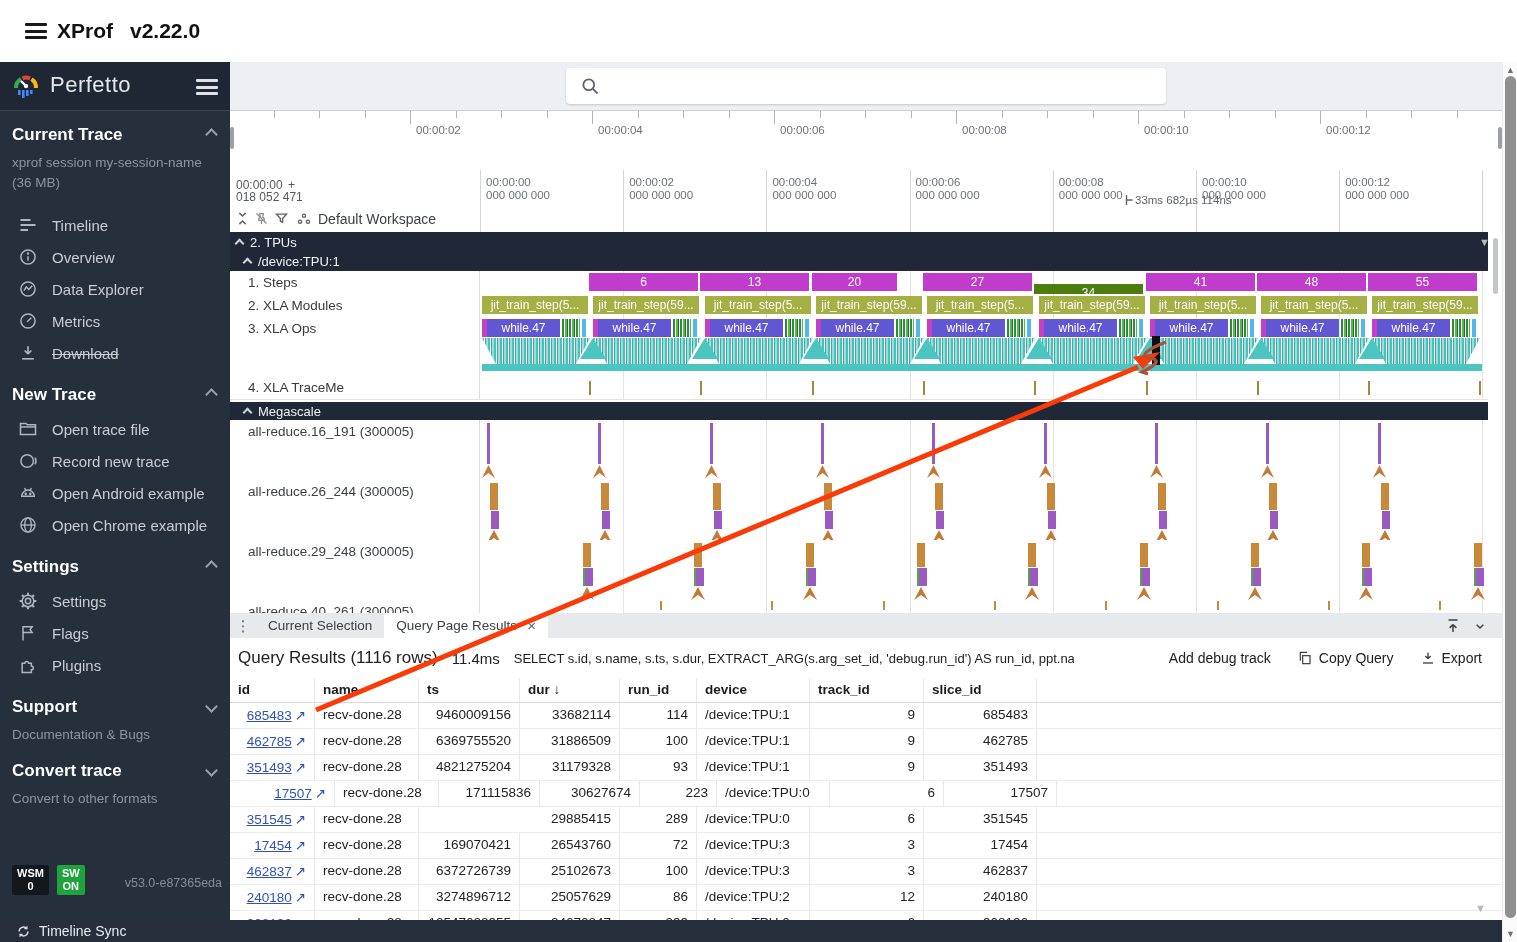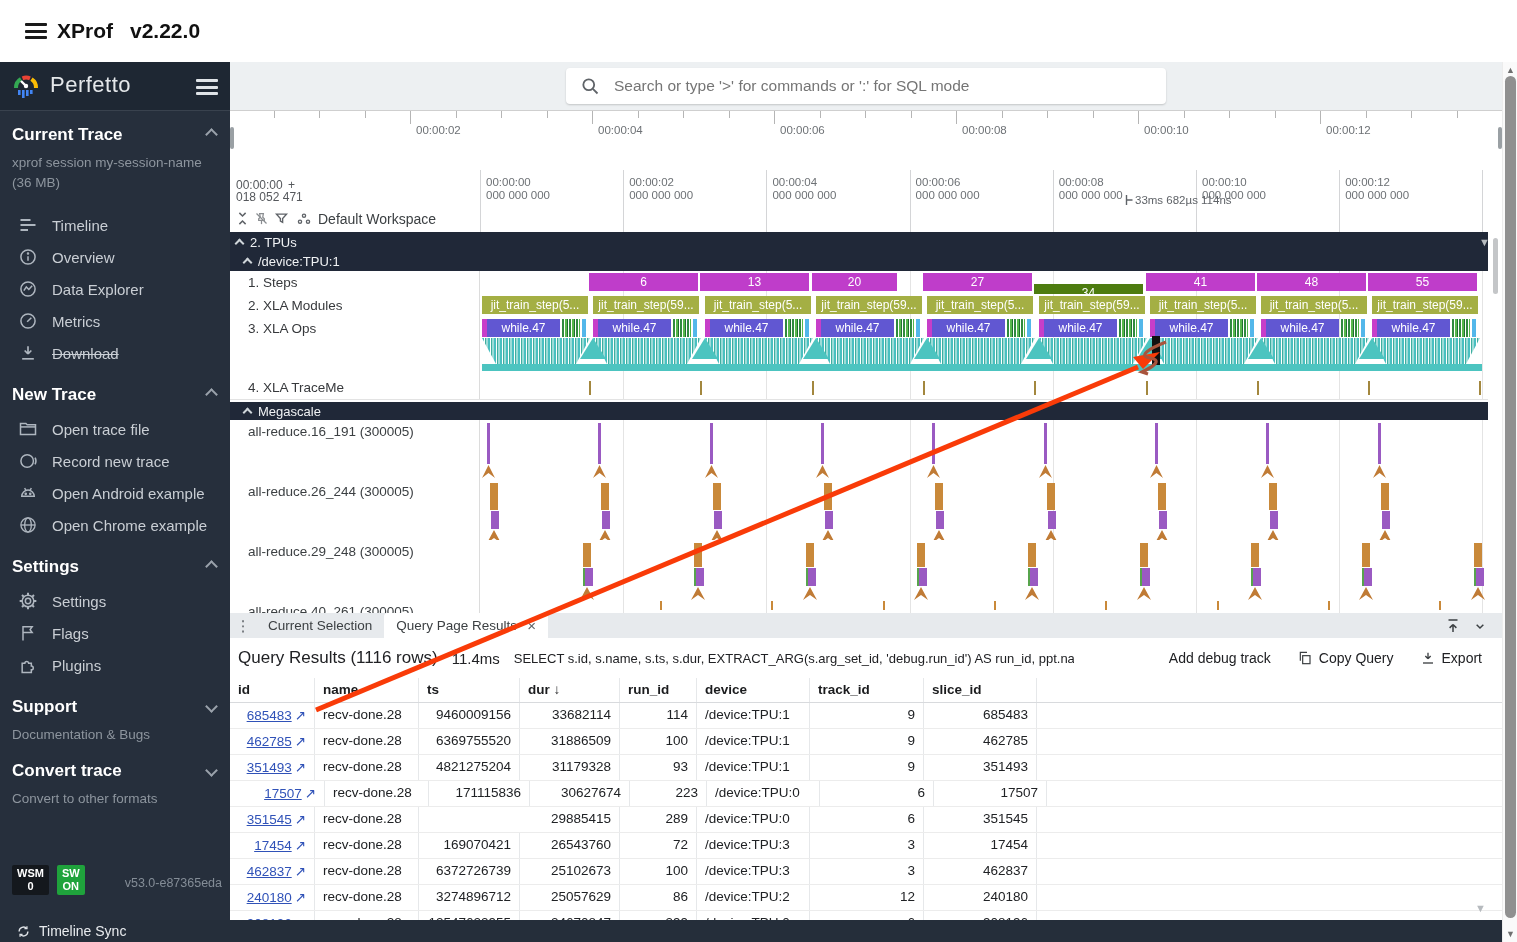--- a/index.html
+++ b/index.html
@@ -280,21 +280,20 @@
   </aside>
 
   <div id="searchband" class="abs">
     <div id="searchbox">
       <span class="i">
         <svg class="icon" viewBox="0 0 24 24" fill="none" stroke="#5f6368" stroke-width="2.2">
             <circle cx="10.5" cy="10.5" r="6.5"></circle>
             <line x1="15.5" y1="15.5" x2="21" y2="21"></line>
           </svg>
       </span>
-      <input value="" placeholder="Search or type '&gt;' for commands or ':' for SQL mode" style="">
     </div>
   </div>
 
   <div id="overview" class="abs">
       <div class="ov-tick" style="left: 43.5px; height: 7px;"></div>
       <div class="ov-tick" style="left: 89px; height: 7px;"></div>
       <div class="ov-tick" style="left: 134.5px; height: 7px;"></div>
       <div class="ov-tick" style="left: 180px; height: 13px;"></div>
       <div class="ov-tick" style="left: 225.5px; height: 7px;"></div>
       <div class="ov-tick" style="left: 271px; height: 7px;"></div>
@@ -844,21 +843,21 @@
         <div class="cell" style="width: 104px; flex: 0 0 auto;">recv-done.28</div>
         <div class="cell num" style="width: 101px; flex: 0 0 auto;">4821275204</div>
         <div class="cell num" style="width: 100px; flex: 0 0 auto;">31179328</div>
         <div class="cell num" style="width: 77px; flex: 0 0 auto;">93</div>
         <div class="cell" style="width: 113px; flex: 0 0 auto;">/device:TPU:1</div>
         <div class="cell num" style="width: 114px; flex: 0 0 auto;">9</div>
         <div class="cell num" style="width: 113px; flex: 0 0 auto;">351493</div>
         <div class="cell" style="width: 465px; flex: 0 0 auto; border-right: 0px;"></div>
       </div>
       <div class="td-row">
-        <div class="cell num" style="width: 95px; flex: 0 0 auto;"><a>17507</a><span class="ext">↗</span></div>
+        <div class="cell num" style="width: 105px; flex: 0 0 auto;"><a>17507</a><span class="ext">↗</span></div>
         <div class="cell" style="width: 104px; flex: 0 0 auto;">recv-done.28</div>
         <div class="cell num" style="width: 101px; flex: 0 0 auto;">171115836</div>
         <div class="cell num" style="width: 100px; flex: 0 0 auto;">30627674</div>
         <div class="cell num" style="width: 77px; flex: 0 0 auto;">223</div>
         <div class="cell" style="width: 113px; flex: 0 0 auto;">/device:TPU:0</div>
         <div class="cell num" style="width: 114px; flex: 0 0 auto;">6</div>
         <div class="cell num" style="width: 113px; flex: 0 0 auto;">17507</div>
         <div class="cell" style="width: 465px; flex: 0 0 auto; border-right: 0px;"></div>
       </div>
       <div class="td-row">

